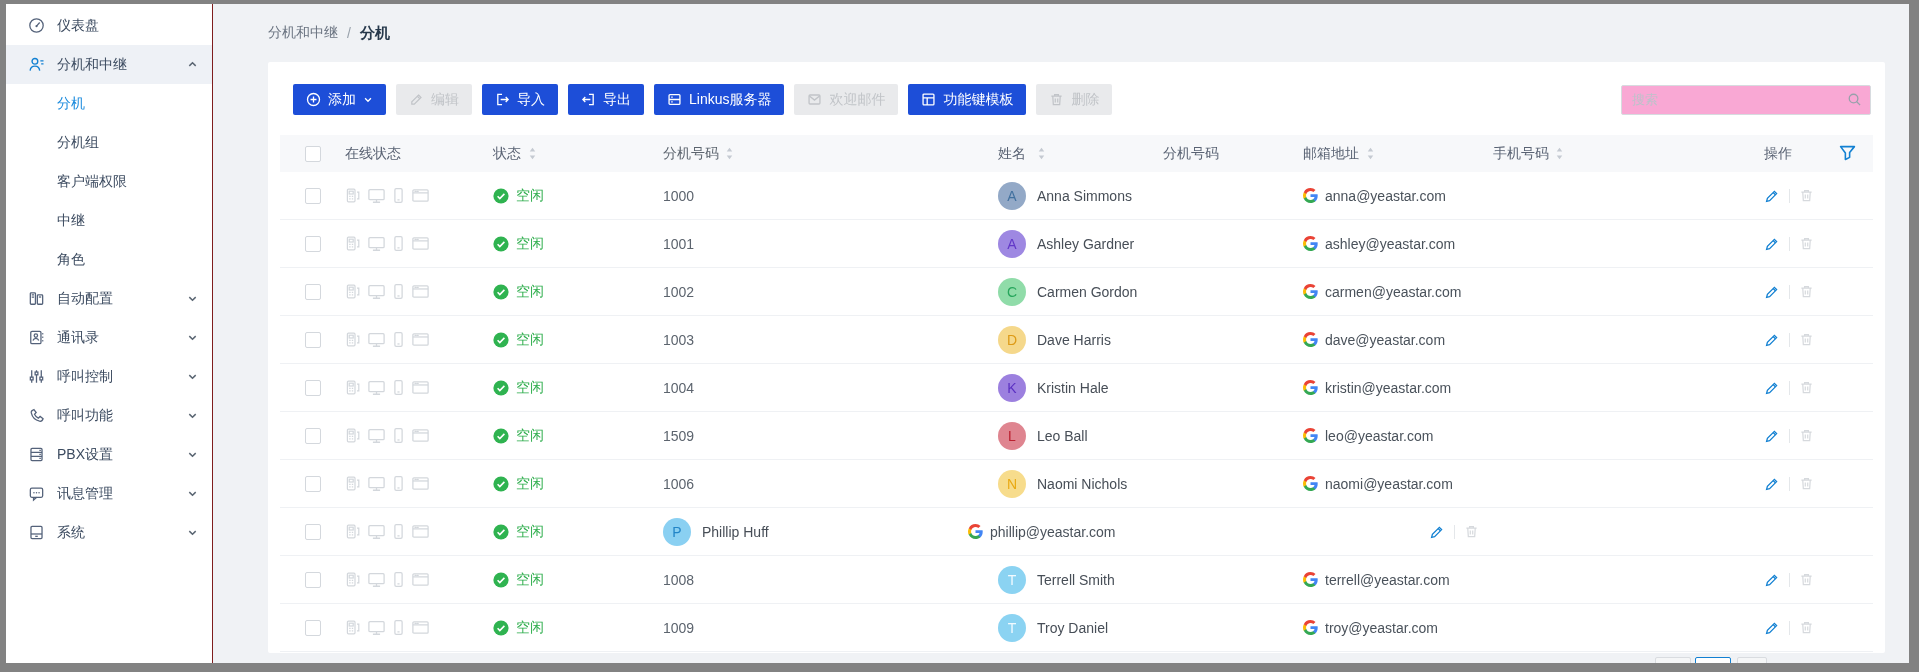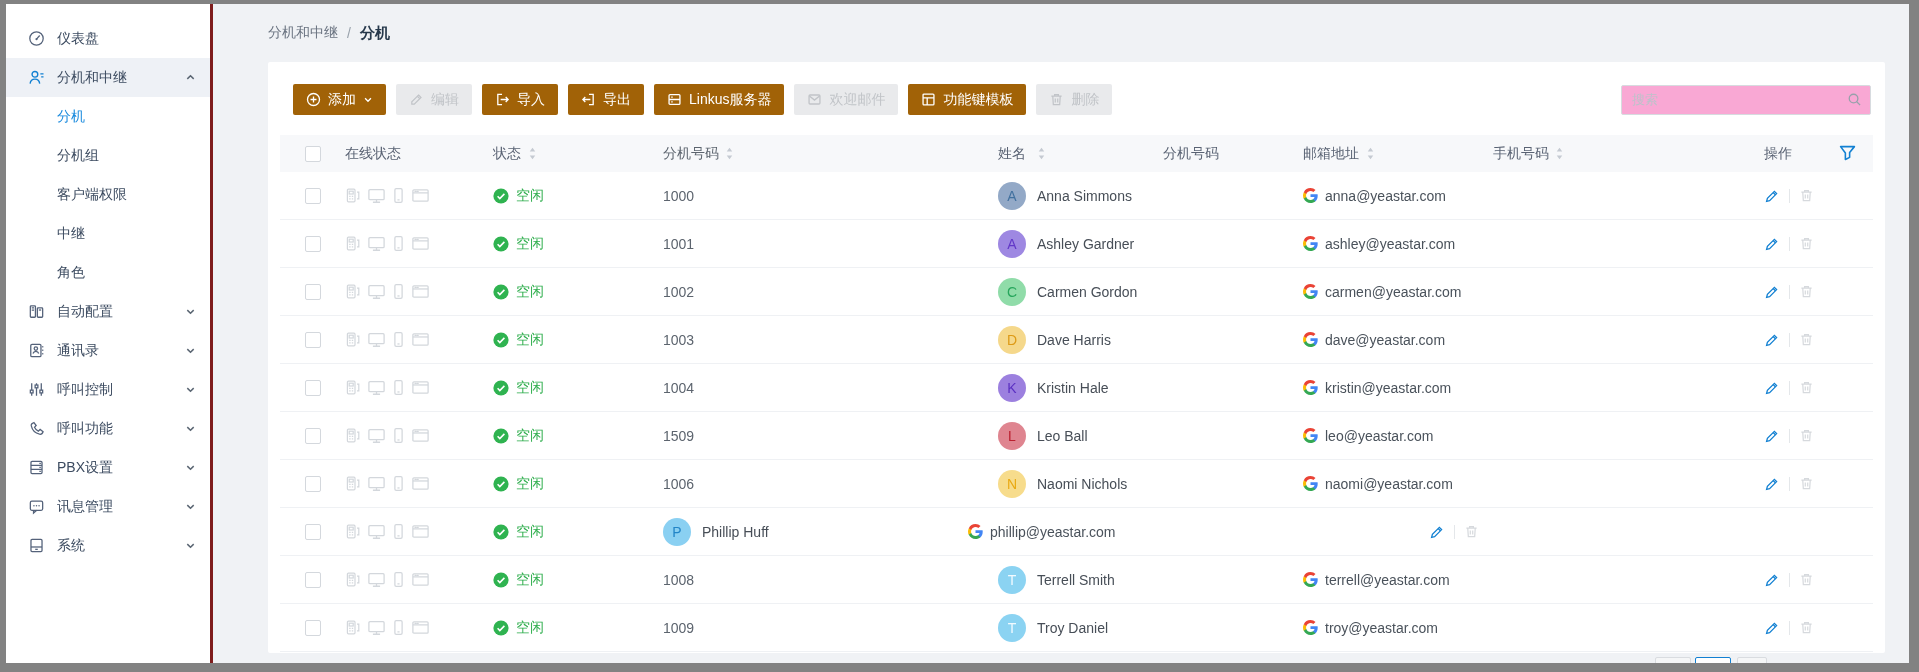--- a/index.html
+++ b/index.html
@@ -1,37 +1,37 @@
 <!DOCTYPE html>
 <html><head>
 <meta charset="utf-8">
 <style>
   *{box-sizing:border-box;margin:0;padding:0}
   body{width:1919px;height:672px;font-family:"Liberation Sans","DejaVu Sans",sans-serif;overflow:hidden;background:#fff}
   .frame{width:100%;height:100%;border:solid #828282;border-width:4px 10px 9px 6px;display:flex;overflow:hidden;background:#F0F2F5}
   
-  .sidebar{width:207px;background:#fff;border-right:3px solid #7f1d1d;padding-top:15px;flex-shrink:0}
+  .sidebar{width:207px;background:#fff;border-right:1px solid #7f1d1d;padding-top:2px;flex-shrink:0}
   .s-item{height:39px;display:flex;align-items:center;padding:0 14px 0 22px;color:#3C4B60;font-size:14px;cursor:pointer}
   .s-item .s-ico{width:18px;height:18px;margin-right:11px;display:flex;align-items:center;color:#54627A}
   .s-item.act{background:#EEF1F6}
   .s-item.act .s-ico{color:#1280D2}
   .s-chev{margin-left:auto;color:#5A6572;display:flex}
   .s-sub{height:39px;display:flex;align-items:center;padding-left:51px;font-size:14px;color:#3C4B60;cursor:pointer}
   .s-sub.sel{color:#1789DD}
   
   .main{flex:1;background:#F0F2F5;position:relative;padding:0 24px 0 55px;overflow:hidden}
   .crumbs{height:58px;display:flex;align-items:center;gap:9px;font-size:14px}
   .crumb-parent{color:#6A7380;cursor:pointer}
   .crumb-sep{color:#98A1AB}
   .crumb-cur{color:#26384B;font-weight:bold;font-size:15px}
   .card{background:#fff;border-radius:2px;height:591px;overflow:hidden}
   
   .toolbar{display:flex;align-items:center;padding:22px 14px 0 25px}
   .btn{height:31px;display:inline-flex;align-items:center;gap:7px;padding:0 13px;margin-right:10px;border:none;border-radius:2px;font-size:14px;font-family:inherit;cursor:pointer;white-space:nowrap}
-  .btn.primary{background:#a16207;color:#fff}
+  .btn.primary{background:#1d4ed8;color:#fff}
   .btn.disabled{background:#E9EAEC;color:#C1C4C8;cursor:default}
   .btn svg{flex-shrink:0}
   .search{margin-left:auto;position:relative;width:250px}
   .search input{width:100%;height:30px;border:1px solid #D7DBDF;border-radius:2px;padding:0 34px 0 10px;font-size:13px;color:#444;outline:none;font-family:inherit;background:#f9a8d4}
   .search input::placeholder{color:#BCC2CA}
   .search-ico{position:absolute;right:9px;top:7px;display:flex;cursor:pointer}
   
   .table{margin:20px 12px 0}
   .thead{height:37px;background:#F7F8FA;display:flex;align-items:center;position:relative;color:#596273;font-size:14px}
   .hcell{display:flex;align-items:center;gap:6px}

